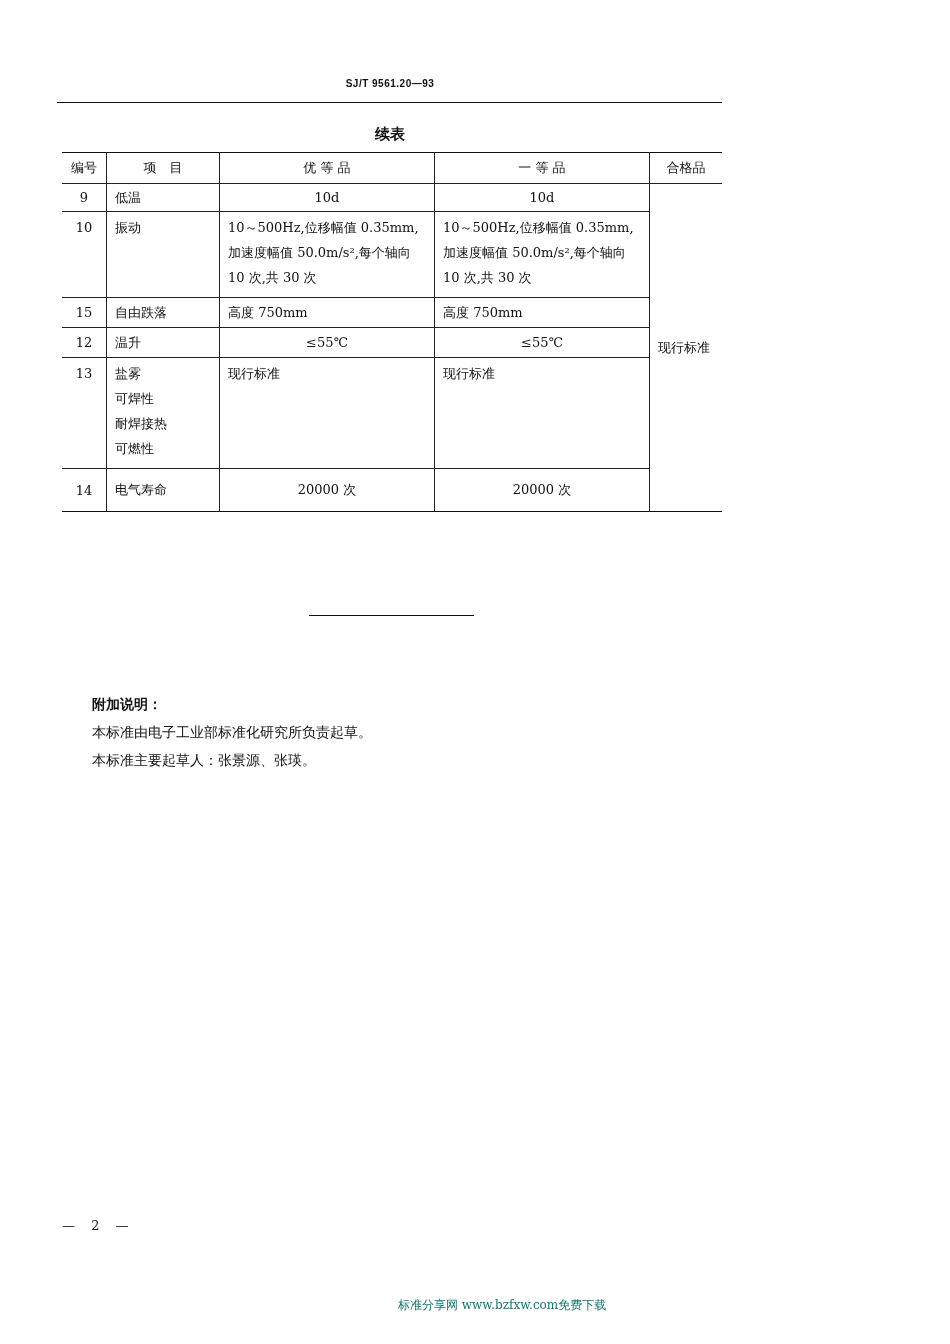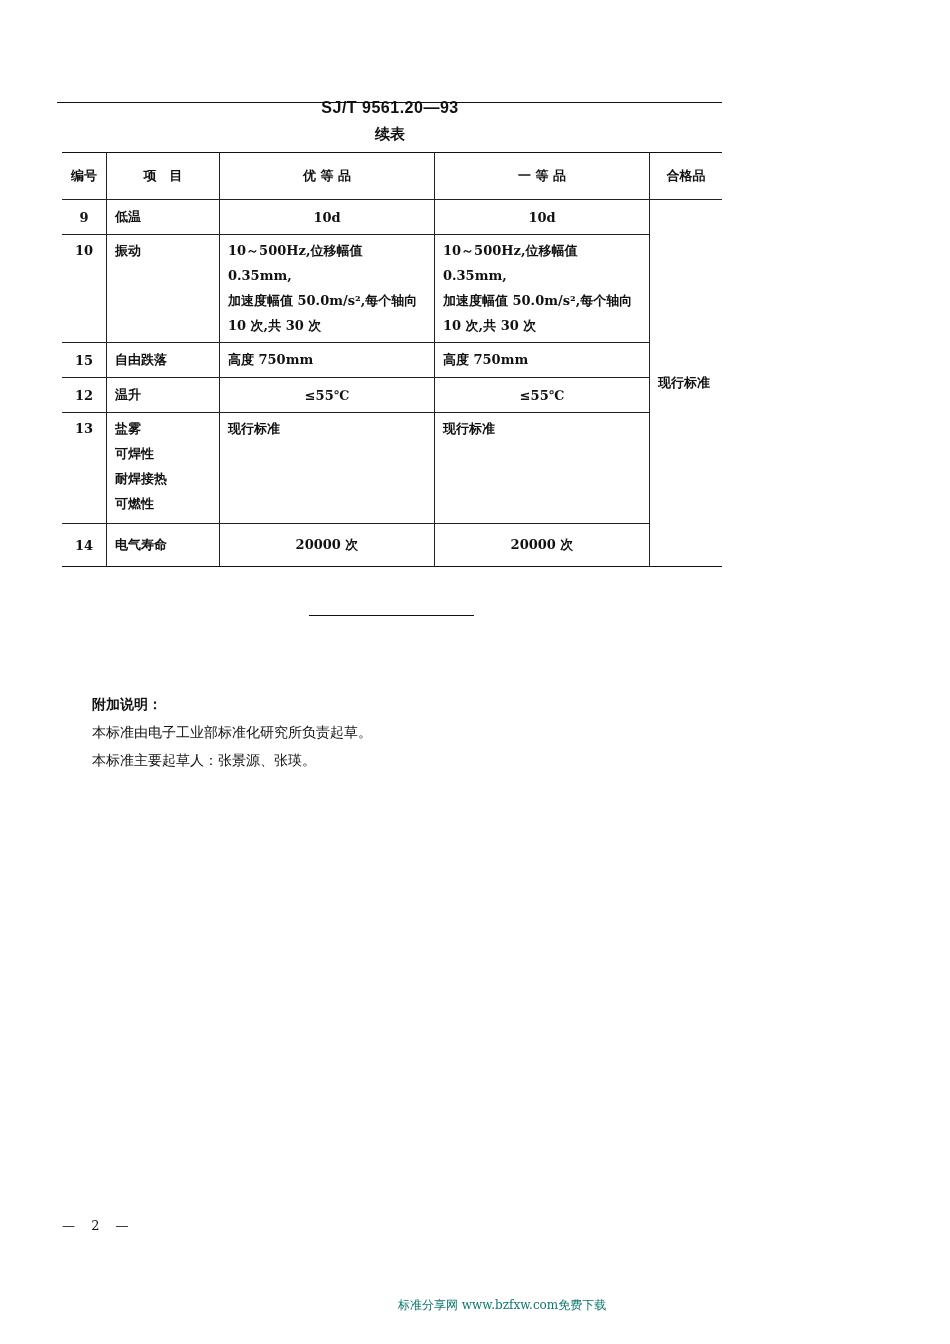--- a/index.html
+++ b/index.html
@@ -1,22 +1,22 @@
 <!DOCTYPE html>
 <html><head>
 <meta charset="utf-8">
 <style>
   html, body { margin:0; padding:0; background:#fff; }
   body { width:950px; height:1344px; position:relative; font-family:"DejaVu Serif", serif; color:#111; overflow:hidden; }
   .abs { position:absolute; }
-  .std-code { left:0; width:780px; top:78px; text-align:center; font-family:"Liberation Sans", sans-serif; font-weight:bold; font-size:16px; letter-spacing:0.5px;margin-top:21px; }
+  .std-code { left:0; width:780px; top:78px; text-align:center; font-family:"Liberation Sans", sans-serif; font-weight:bold; font-size:10px; letter-spacing:0.5px; }
   .rule-top { left:57px; width:665px; top:102px; height:0; border-top:1.5px solid #111; }
   .caption { left:0; width:780px; top:125px; text-align:center; font-size:15px;font-weight:bold; }
   table.spec { position:absolute; left:62px; top:152px; border-collapse:collapse; font-size:13px; }
-  table.spec td, table.spec th { border-left:1px solid #222; border-right:1px solid #222; padding:8px 8px; vertical-align:top; font-weight:bold; }
+  table.spec td, table.spec th { border-left:1px solid #222; border-right:1px solid #222; padding:0 8px; vertical-align:top; font-weight:normal; }
   table.spec tr.hdr th { border-top:1.5px solid #111; border-bottom:1px solid #222; height:30px; vertical-align:middle; font-size:13px; }
   table.spec td { border-bottom:1px solid #222; }
   table.spec tr:last-child td { border-bottom:1.5px solid #111; }
   table.spec td:first-child, table.spec th:first-child { border-left:none; }
   table.spec td:last-child, table.spec th:last-child { border-right:none; }
   .c-no { width:28px; text-align:center; }
   .c-item { width:96px; }
   .c-a { width:198px;margin-top:28px; }
   .c-b { width:198px; }
   .c-c { width:56px;margin-top:8px; }

